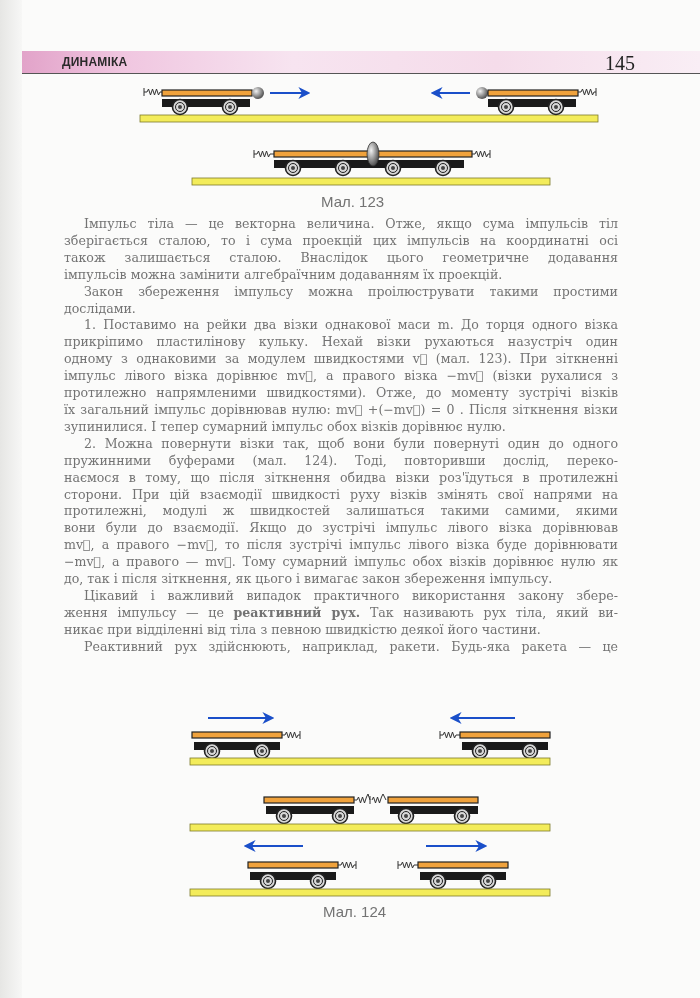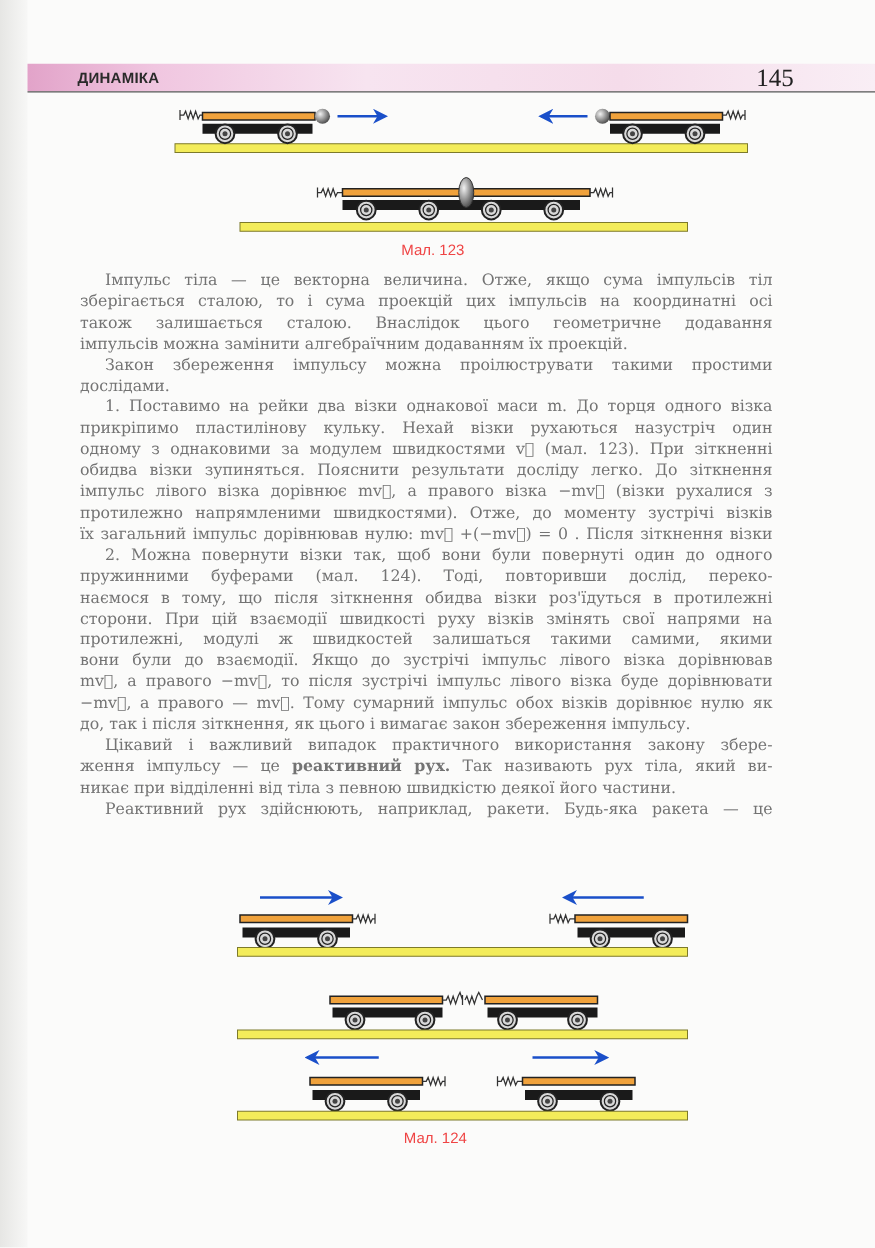--- a/index.html
+++ b/index.html
@@ -2,21 +2,21 @@
 <html><head>
 <meta charset="utf-8">
 <style>
   html,body{margin:0;padding:0;}
   body{width:700px;height:998px;background:#fbfbfa;position:relative;overflow:hidden;font-family:"DejaVu Serif",serif;color:#1a1a1a;}
   .left-shadow{position:absolute;left:0;top:0;width:22px;height:998px;background:linear-gradient(to right,#e6e6e4,#f7f7f6);}
   .header-band{position:absolute;left:22px;top:51px;width:678px;height:22px;background:linear-gradient(to right,#e2a3c9 0%,#f0c6e0 15%,#f7e4f0 40%,#f5dcea 70%,#f9eef5 100%);border-bottom:1.5px solid #555;}
   .section-title{position:absolute;left:62px;top:55px;font-family:"Liberation Sans",sans-serif;font-size:12px;font-weight:bold;color:#2a2a2a;letter-spacing:0.2px;}
   .page-number{position:absolute;left:605px;top:52px;font-family:"Liberation Serif",serif;font-size:20px;color:#222;}
   .figure{position:absolute;}
-  .caption{position:absolute;font-family:"Liberation Sans",sans-serif;font-size:12px;color:#ef4444;}
+  .caption{position:absolute;font-family:"Liberation Sans",sans-serif;font-size:15px;color:#737373;}
   .text{position:absolute;left:64px;top:216px;width:554px;font-family:"DejaVu Serif",serif;font-size:12.6px;line-height:16.9px;text-align:justify;color:#737373;}
   .text p{margin:0;text-indent:20px;}
   .text b{font-weight:bold;margin-top:44px;}
   .line{display:block;text-align:justify;text-align-last:justify;white-space:nowrap;}
   .line.last{text-align-last:left;}
 </style>
 </head>
 <body>
 
 <div class="left-shadow"></div>
@@ -87,24 +87,24 @@
     <span class="line last" style="text-indent:0">імпульсів можна замінити алгебраїчним додаванням їх проекцій.</span>
   </p>
   <p>
     <span class="line">Закон збереження імпульсу можна проілюструвати такими простими</span>
     <span class="line last" style="text-indent:0">дослідами.</span>
   </p>
   <p>
     <span class="line">1. Поставимо на рейки два візки однакової маси m. До торця одного візка</span>
     <span class="line" style="text-indent:0">прикріпимо пластилінову кульку. Нехай візки рухаються назустріч один</span>
     <span class="line" style="text-indent:0">одному з однаковими за модулем швидкостями v⃗ (мал. 123). При зіткненні</span>
-    <span class="line" style="text-indent:0">обидва візки зупиняться. Пояснити результати досліду легко. До зіткнення</span>
     <span class="line" style="text-indent:0">імпульс лівого візка дорівнює mv⃗, а правого візка −mv⃗ (візки рухалися з</span>
     <span class="line" style="text-indent:0">протилежно напрямленими швидкостями). Отже, до моменту зустрічі візків</span>
     <span class="line" style="text-indent:0">їх загальний імпульс дорівнював нулю: mv⃗ +(−mv⃗) = 0 . Після зіткнення візки</span>
+    <span class="line last" style="text-indent:0">зупинилися. І тепер сумарний імпульс обох візків дорівнює нулю.</span>
   </p>
   <p>
     <span class="line">2. Можна повернути візки так, щоб вони були повернуті один до одного</span>
     <span class="line" style="text-indent:0">пружинними буферами (мал. 124). Тоді, повторивши дослід, переко-</span>
     <span class="line" style="text-indent:0">наємося в тому, що після зіткнення обидва візки роз'їдуться в протилежні</span>
     <span class="line" style="text-indent:0">сторони. При цій взаємодії швидкості руху візків змінять свої напрями на</span>
     <span class="line" style="text-indent:0">протилежні, модулі ж швидкостей залишаться такими самими, якими</span>
     <span class="line" style="text-indent:0">вони були до взаємодії. Якщо до зустрічі імпульс лівого візка дорівнював</span>
     <span class="line" style="text-indent:0">mv⃗, а правого −mv⃗, то після зустрічі імпульс лівого візка буде дорівнювати</span>
     <span class="line" style="text-indent:0">−mv⃗, а правого — mv⃗. Тому сумарний імпульс обох візків дорівнює нулю як</span>

